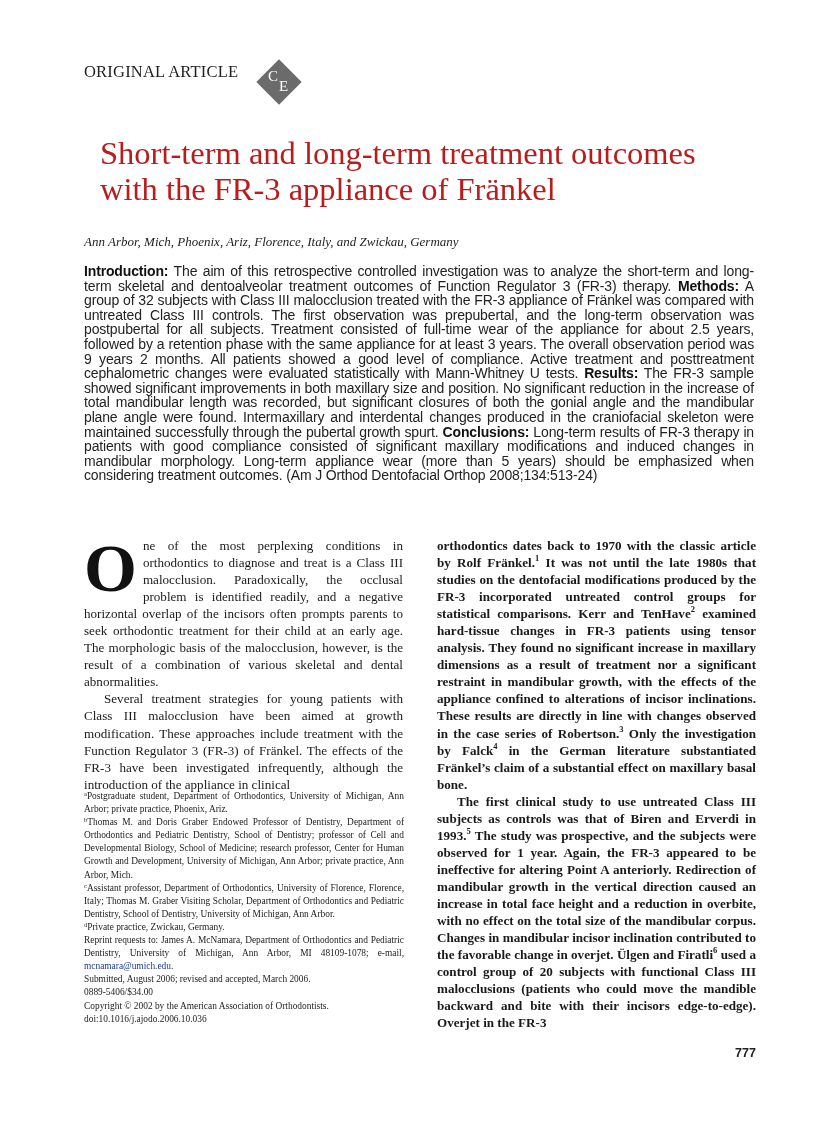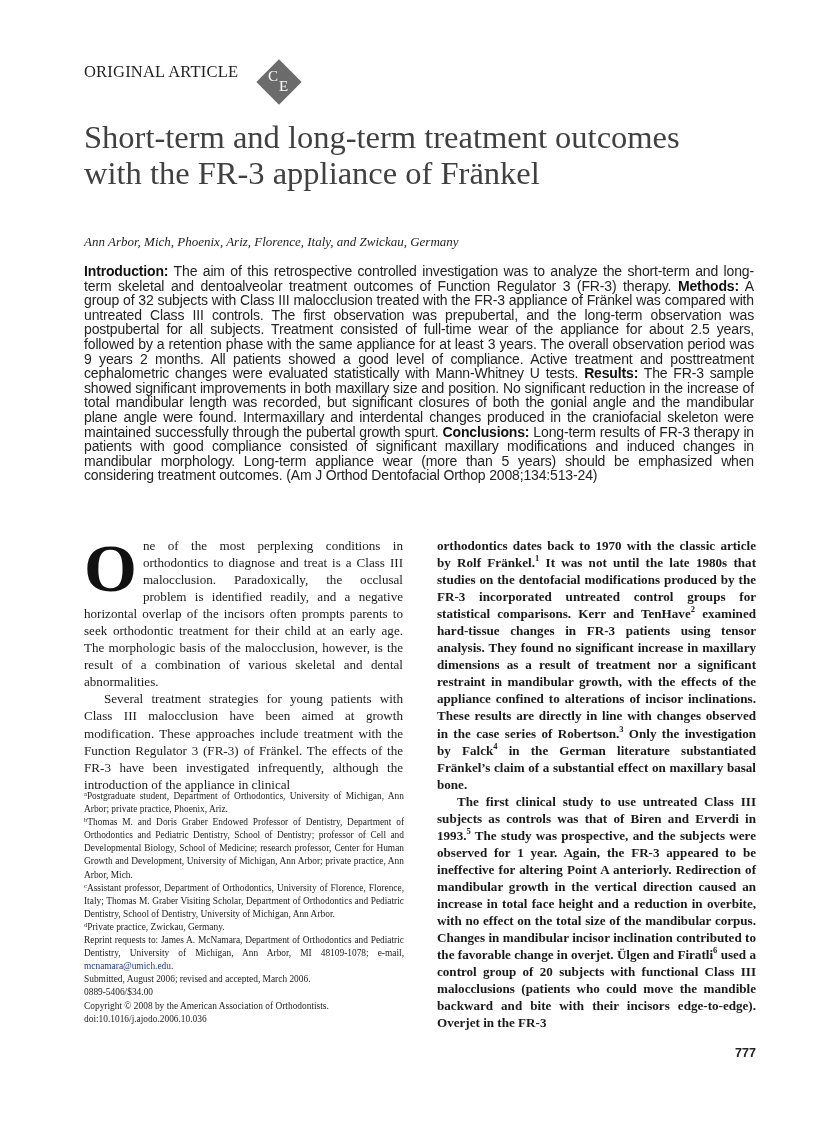--- a/index.html
+++ b/index.html
@@ -6,21 +6,21 @@
     body { width: 838px; height: 1122px; position: relative; overflow: hidden; color: #1a1a1a; }
     .page { position: absolute; left: 0; top: 0; width: 702px; height: 1122px; }
 
     .header-row { position: absolute; left: 84px; top: 58px; height: 50px; }
     .section-label { position: absolute; left: 0; top: 4px; font-family: "Liberation Serif", serif; font-size: 16.5px; letter-spacing: 0.2px; color: #222; white-space: nowrap; }
     .ce-badge { position: absolute; left: 171px; top: 0; width: 48px; height: 48px; }
     .ce-diamond { position: absolute; left: 8px; top: 8px; width: 32px; height: 32px; background: #6b6b6b; transform: rotate(45deg); }
     .ce-c { position: absolute; left: 13px; top: 10px; font-family: "Liberation Serif", serif; font-size: 15px; color: #fff; }
     .ce-e { position: absolute; left: 24px; top: 20px; font-family: "Liberation Serif", serif; font-size: 15px; color: #fff; }
 
-    .title { position: absolute; left: 84px; top: 119px; width: 680px; font-family: "Liberation Serif", serif; font-size: 32.5px; line-height: 36px; color: #404040; font-weight: normal; margin: 0; }
+    .title { position: absolute; left: 84px; top: 119px; width: 680px; font-family: "Liberation Serif", serif; font-size: 32.5px; line-height: 36px; color: #b91c1c; font-weight: normal; margin: 16px; }
 
     .authors { position: absolute; left: 84px; top: 215px; font-family: "Liberation Sans", sans-serif; font-size: 12.4px; font-weight: bold; color: #222; white-space: nowrap; letter-spacing: -0.1px; }
     .authors sup { font-size: 8px; font-weight: normal; vertical-align: 5px; line-height: 0; }
     .affil-line { position: absolute; left: 84px; top: 234px; font-family: "Liberation Serif", serif; font-style: italic; font-size: 13px; color: #222; white-space: nowrap; }
 
     .abstract { position: absolute; left: 84px; top: 264px; width: 670px; font-family: "Liberation Sans", sans-serif; font-size: 14px; line-height: 14.6px; color: #222; text-align: justify; letter-spacing: -0.15px; }
     .abstract b { color: #111; }
 
     .col { position: absolute; top: 537px; width: 319px; font-family: "Liberation Serif", serif; font-size: 13.1px; line-height: 17.05px; color: #1a1a1a; text-align: justify; }
     .col-left { left: 84px; }
@@ -68,21 +68,21 @@
   </div>
 
   <div class="footnotes">
     <p><sup>a</sup><span>Postgraduate student, Department of Orthodontics, University of Michigan, Ann Arbor; private practice, Phoenix, Ariz.</span></p>
     <p><sup>b</sup><span>Thomas M. and Doris Graber Endowed Professor of Dentistry, Department of Orthodontics and Pediatric Dentistry, School of Dentistry; professor of Cell and Developmental Biology, School of Medicine; research professor, Center for Human Growth and Development, University of Michigan, Ann Arbor; private practice, Ann Arbor, Mich.</span></p>
     <p><sup>c</sup><span>Assistant professor, Department of Orthodontics, University of Florence, Florence, Italy; Thomas M. Graber Visiting Scholar, Department of Orthodontics and Pediatric Dentistry, School of Dentistry, University of Michigan, Ann Arbor.</span></p>
     <p><sup>d</sup><span>Private practice, Zwickau, Germany.</span></p>
     <p><span>Reprint requests to: James A. McNamara, Department of Orthodontics and Pediatric Dentistry, University of Michigan, Ann Arbor, MI 48109-1078; e-mail, </span><span class="fn-email">mcnamara@umich.edu</span><span>.</span></p>
     <p>Submitted, August 2006; revised and accepted, March 2006.</p>
     <p>0889-5406/$34.00</p>
-    <p>Copyright © 2008 by the American Association of Orthodontists.</p>
+    <p>Copyright © 2002 by the American Association of Orthodontists.</p>
     <p>doi:10.1016/j.ajodo.2006.10.036</p>
   </div>
 
   <div class="col col-right">
     <p><span>orthodontics dates back to 1970 with the classic article by Rolf Fränkel.</span><sup class="ref">1</sup><span> It was not until the late 1980s that studies on the dentofacial modifications produced by the FR-3 incorporated untreated control groups for statistical comparisons. Kerr and TenHave</span><sup class="ref">2</sup><span> examined hard-tissue changes in FR-3 patients using tensor analysis. They found no significant increase in maxillary dimensions as a result of treatment nor a significant restraint in mandibular growth, with the effects of the appliance confined to alterations of incisor inclinations. These results are directly in line with changes observed in the case series of Robertson.</span><sup class="ref">3</sup><span> Only the investigation by Falck</span><sup class="ref">4</sup><span> in the German literature substantiated Fränkel’s claim of a substantial effect on maxillary basal bone.</span></p>
     <p class="indent"><span>The first clinical study to use untreated Class III subjects as controls was that of Biren and Erverdi in 1993.</span><sup class="ref">5</sup><span> The study was prospective, and the subjects were observed for 1 year. Again, the FR-3 appeared to be ineffective for altering Point A anteriorly. Redirection of mandibular growth in the vertical direction caused an increase in total face height and a reduction in overbite, with no effect on the total size of the mandibular corpus. Changes in mandibular incisor inclination contributed to the favorable change in overjet. Ülgen and Firatli</span><sup class="ref">6</sup><span> used a control group of 20 subjects with functional Class III malocclusions (patients who could move the mandible backward and bite with their incisors edge-to-edge). Overjet in the FR-3</span></p>
   </div>
 
   <div class="page-number">777</div>
 </div>

